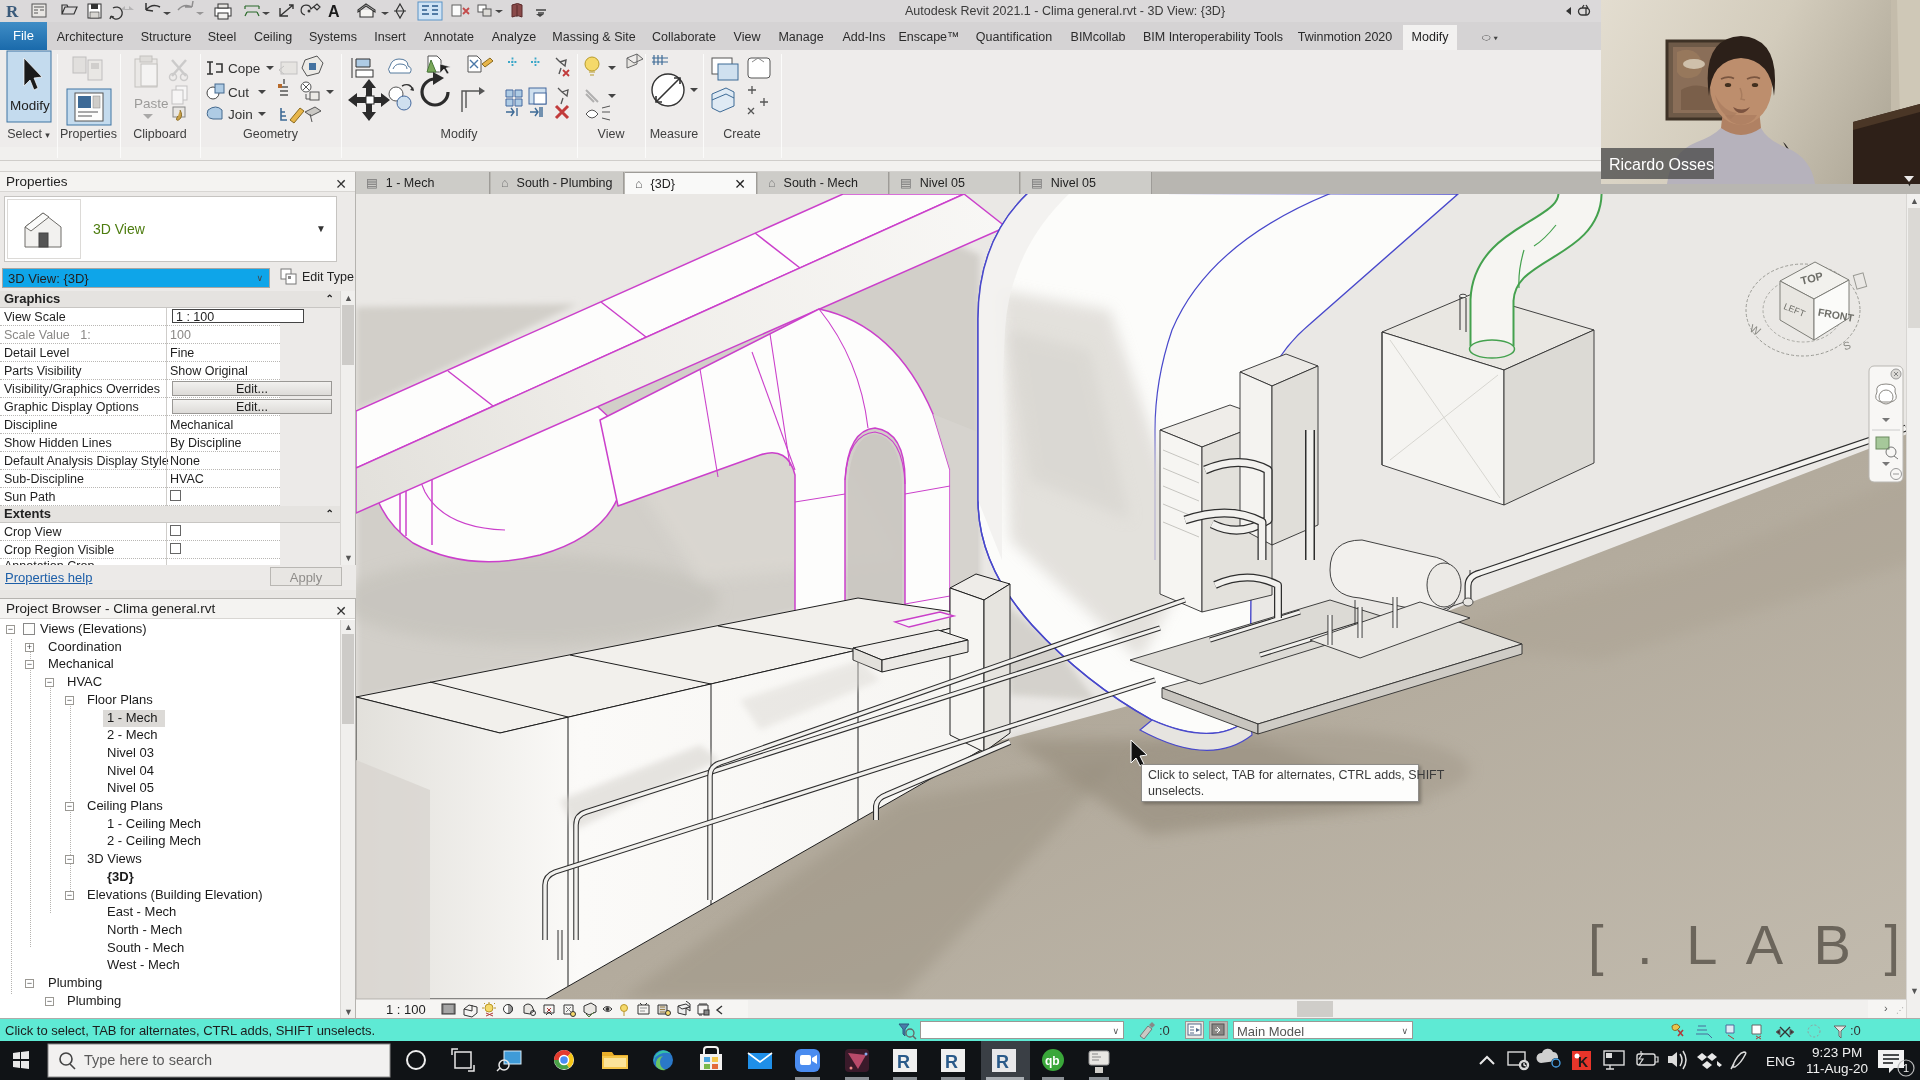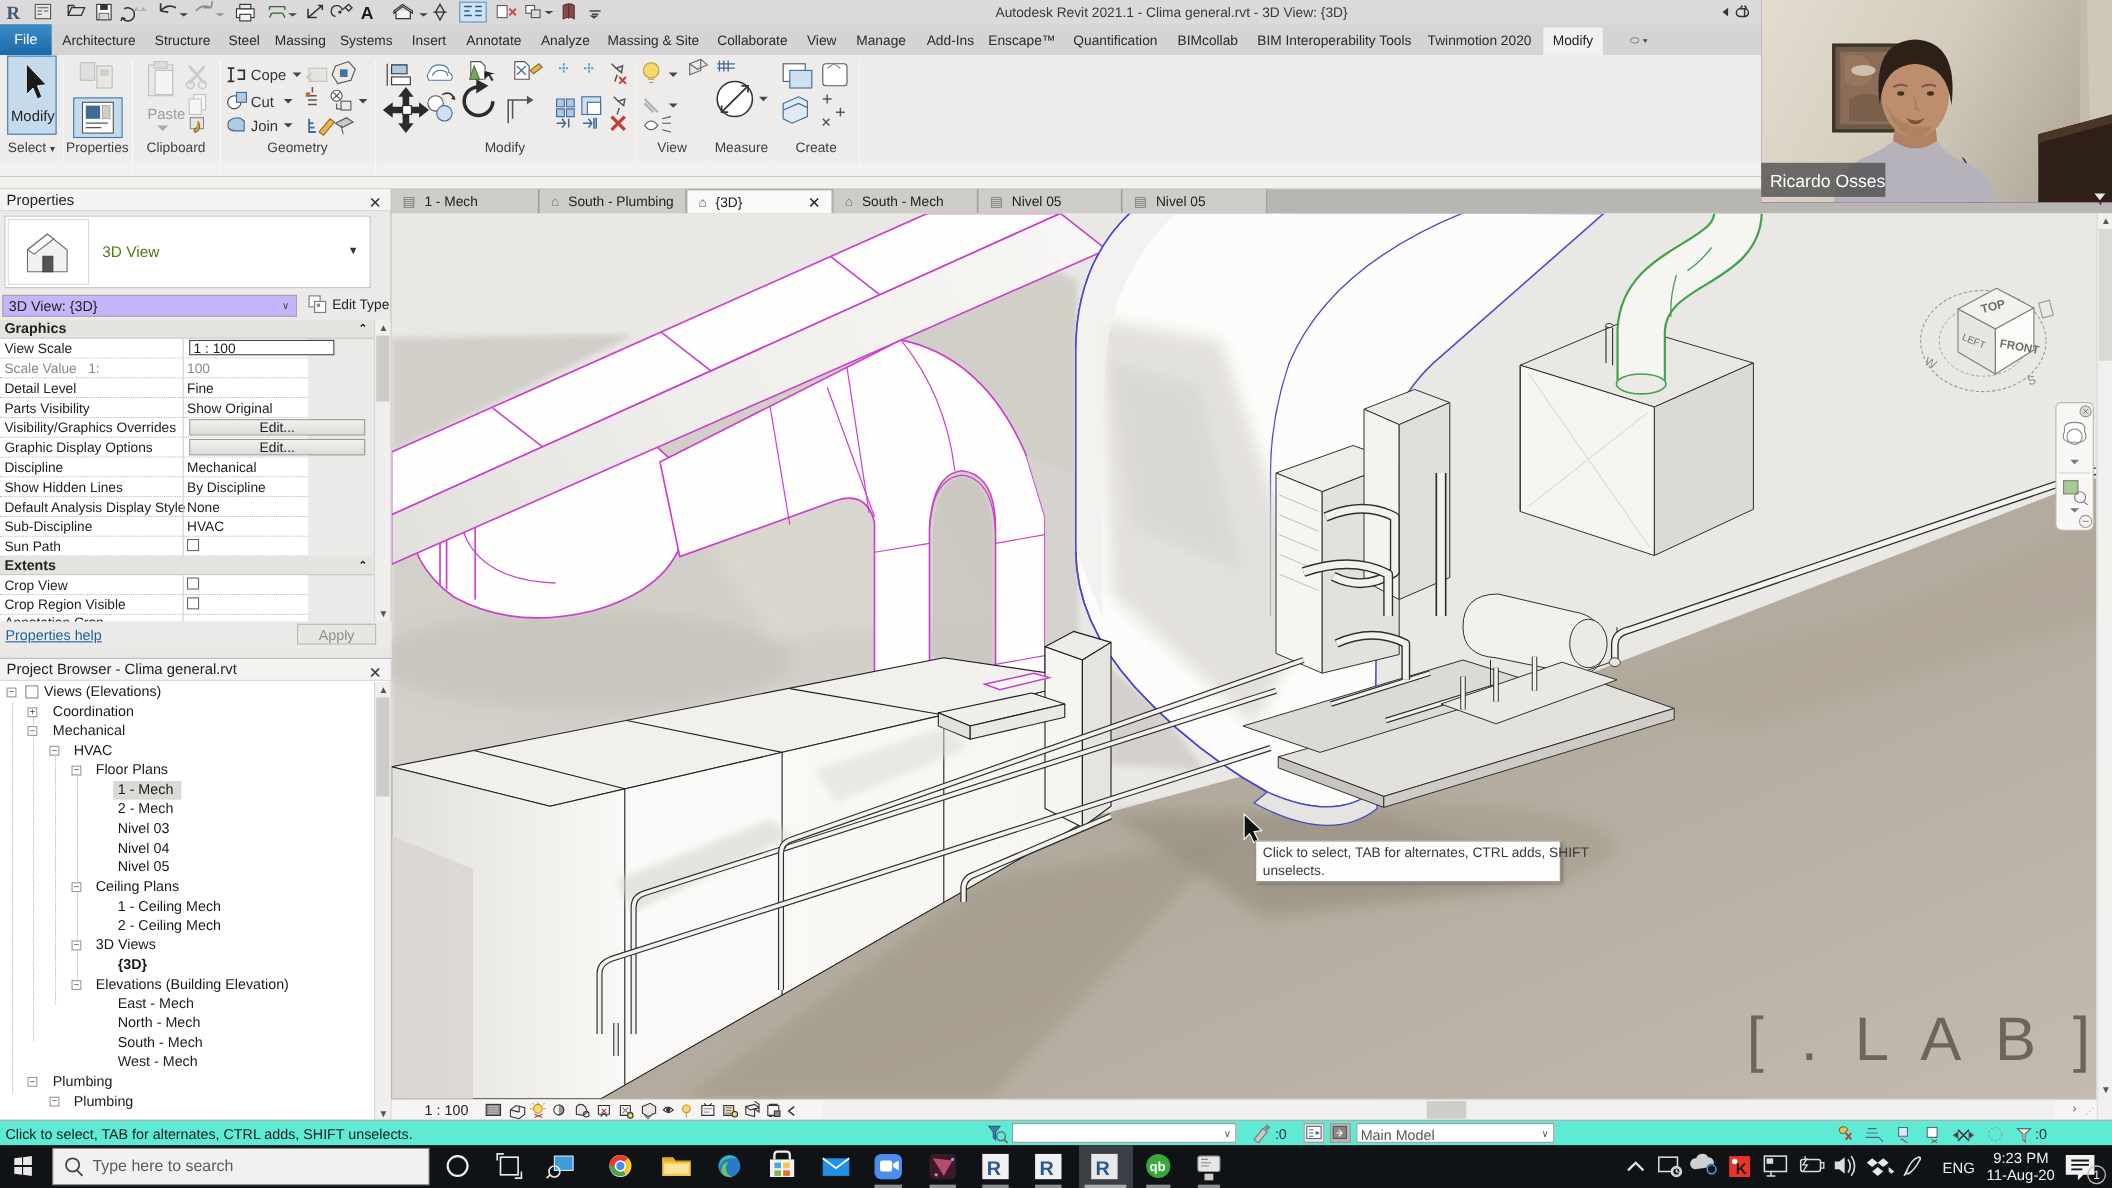--- a/index.html
+++ b/index.html
@@ -99,21 +99,21 @@
     <svg class="p" style="left:1560px;top:0" width="50" height="22" viewBox="0 0 50 22">
       <path d="M6,11 l5,-4 l0,8 z" fill="#333"></path>
       <path d="M22,8 a3.5,3.5 0 1 0 0,7 l4,0 a3.5,3.5 0 1 0 0,-7 z m4,0 l0,7 m-2,-10 l-2,3 m4,-3 l2,3" fill="none" stroke="#333" stroke-width="1.3"></path>
     </svg>
   </div>
   <div class="p" id="menubar">
     <div class="p" id="filetab">File</div>
     <div class="mtab" style="left:30px;width:120px">Architecture</div>
     <div class="mtab" style="left:106px;width:120px">Structure</div>
     <div class="mtab" style="left:162px;width:120px">Steel</div>
-    <div class="mtab" style="left:213px;width:120px">Massing</div>
+    <div class="mtab" style="left:213px;width:120px">Ceiling</div>
     <div class="mtab" style="left:273px;width:120px">Systems</div>
     <div class="mtab" style="left:330px;width:120px">Insert</div>
     <div class="mtab" style="left:389px;width:120px">Annotate</div>
     <div class="mtab" style="left:454px;width:120px">Analyze</div>
     <div class="mtab" style="left:534px;width:120px">Massing &amp; Site</div>
     <div class="mtab" style="left:624px;width:120px">Collaborate</div>
     <div class="mtab" style="left:687px;width:120px">View</div>
     <div class="mtab" style="left:741px;width:120px">Manage</div>
     <div class="mtab" style="left:804px;width:120px">Add-Ins</div>
     <div class="mtab" style="left:869px;width:120px">Enscape™</div>
@@ -273,21 +273,21 @@
       <div class="p" style="left:2px;top:2px;width:74px;height:60px;background:#fff;border:1px solid #dcdad7"></div>
       <svg class="p" style="left:14px;top:10px" width="48" height="44" viewBox="0 0 48 44">
         <polygon points="6,20 24,6 42,20 42,40 6,40" fill="#f2f1ef" stroke="#6e6c68"></polygon>
         <polygon points="6,20 24,6 30,10 12,24" fill="#fbfbfa" stroke="#6e6c68"></polygon>
         <rect x="20" y="26" width="9" height="14" fill="#555" stroke="#444"></rect>
       </svg>
       <div class="p" style="left:88px;top:24px;font-size:14px;color:#4d7c0f">3D View</div>
       <div class="p" style="right:10px;top:26px;font-size:10px;color:#333">▼</div>
     </div>
 
-    <div class="p" style="left:2px;top:96px;width:268px;height:20px;background:#c4b5fd;border:1px solid #a8a6a2">
+    <div class="p" style="left:2px;top:96px;width:268px;height:20px;background:#0ea5e9;border:1px solid #a8a6a2">
       <div class="p" style="left:5px;top:2px;font-size:13px;color:#222">3D View: {3D}</div>
       <div class="p" style="right:6px;top:4px;font-size:9px;color:#444">∨</div>
     </div>
     <svg class="p" style="left:280px;top:96px" width="18" height="18" viewBox="0 0 18 18">
       <rect x="1" y="1" width="10" height="10" fill="#fff" stroke="#777"></rect>
         <rect x="6" y="6" width="10" height="10" fill="#fff" stroke="#777"></rect>
         <rect x="8" y="8" width="3" height="3" fill="#888"></rect>
     </svg>
     <div class="p" style="left:302px;top:98px;font-size:12.5px;color:#222;white-space:nowrap">Edit Type</div>
 

